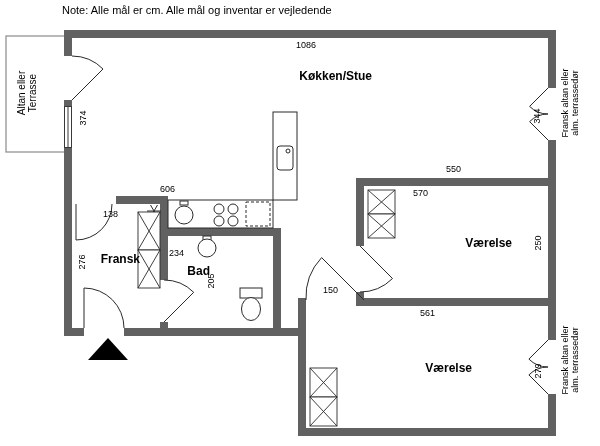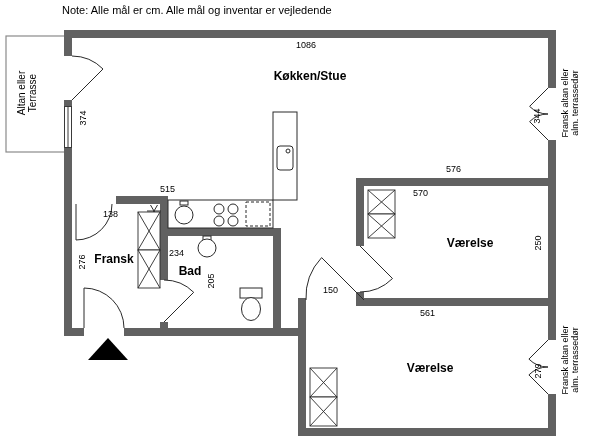--- a/index.html
+++ b/index.html
@@ -4,21 +4,21 @@
 <style>
   html,body { margin:0; padding:0; background:#fff; }
   .canvas {
     position:relative; width:600px; height:446px; background:#ffffff;
     font-family:"Liberation Sans","DejaVu Sans",sans-serif; overflow:hidden;
   }
   .canvas svg { position:absolute; left:0; top:0; }
   .label { position:absolute; color:#000; white-space:nowrap; }
   .note  { font-size:11px; }
   .dim   { font-size:9px; }
-  .room  { font-size:12px; font-weight:bold; text-align:center; }
+  .room  { font-size:12px; font-weight:bold; text-align:right; }
   .vrot  { transform:rotate(-90deg); }
   .vdim  { width:30px; height:12px; text-align:center; }
   .vtext { display:block; text-align:center; font-size:9px; line-height:10px; }
   .vtext div { white-space:nowrap; }
   .balc  { font-size:10px; line-height:11px; }
 </style>
 </head>
 <body>
 
 <div class="canvas">
@@ -165,33 +165,33 @@
 
     <polygon points="88,360 108,338 128,360" fill="#000000"></polygon>
   </svg>
 
   <div class="label note" style="left:62px;top:4px">Note: Alle mål er cm. Alle mål og inventar er vejledende</div>
 
   <div class="label dim" style="left:296px;top:40px">1086</div>
 
   <div class="label room" style="left:248px;top:69px;width:124px">Køkken/Stue</div>
 
-  <div class="label dim" style="left:160px;top:184px">515</div>
+  <div class="label dim" style="left:160px;top:184px">606</div>
 
   <div class="label dim" style="left:103px;top:209px">138</div>
 
   <div class="label room" style="left:88px;top:252px;width:52px">Fransk</div>
 
   <div class="label dim" style="left:169px;top:248px">234</div>
 
   <div class="label room" style="left:170px;top:264px;width:40px">Bad</div>
 
   <div class="label dim" style="left:323px;top:285px">150</div>
 
-  <div class="label dim" style="left:446px;top:164px">576</div>
+  <div class="label dim" style="left:446px;top:164px">550</div>
 
   <div class="label dim" style="left:413px;top:188px">570</div>
 
   <div class="label room" style="left:428px;top:236px;width:84px">Værelse</div>
 
   <div class="label dim" style="left:420px;top:308px">561</div>
 
   <div class="label room" style="left:388px;top:361px;width:84px">Værelse</div>
 
   <div class="label dim vrot vdim" style="left:69px;top:112px">374</div>

